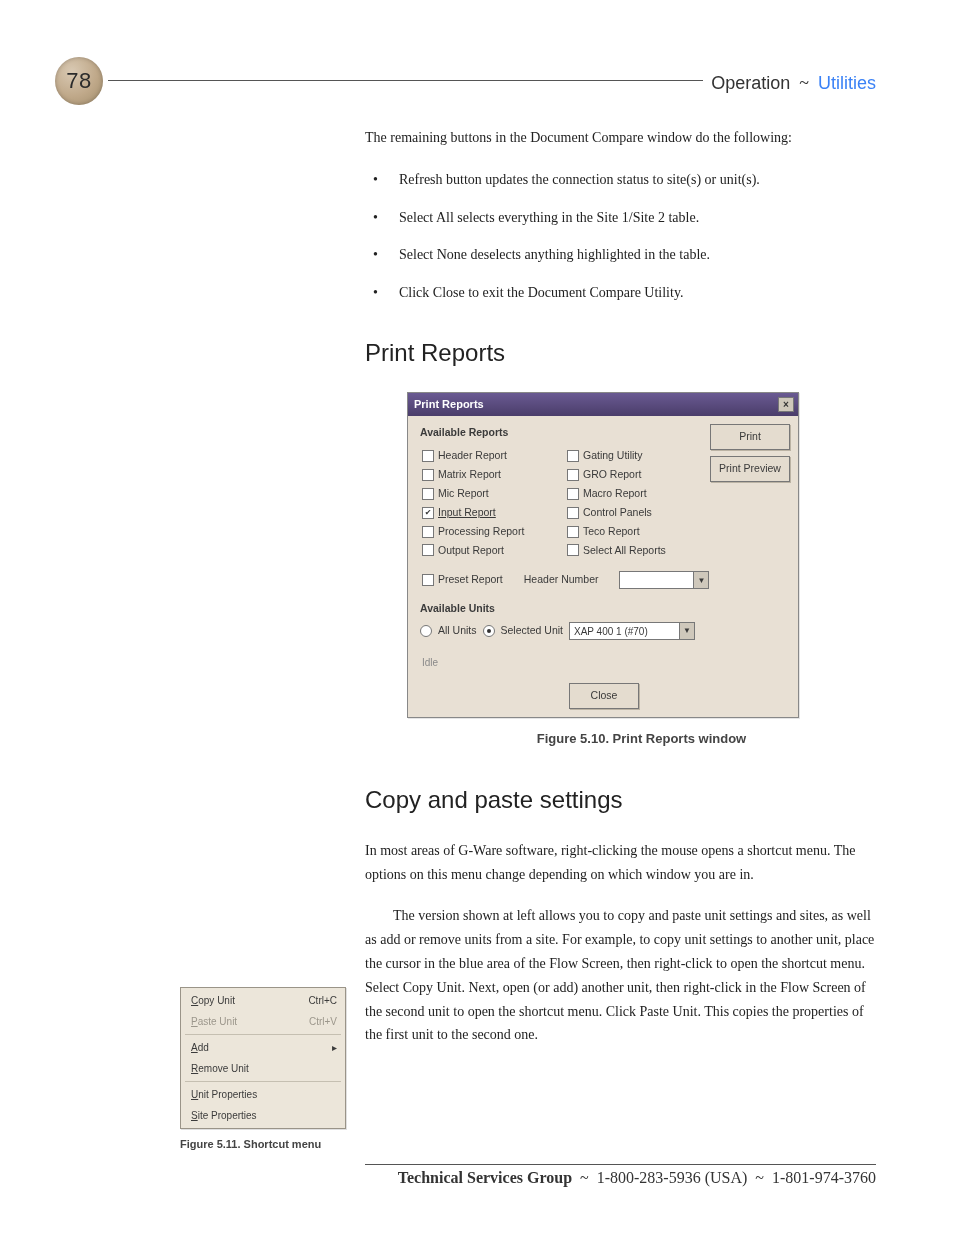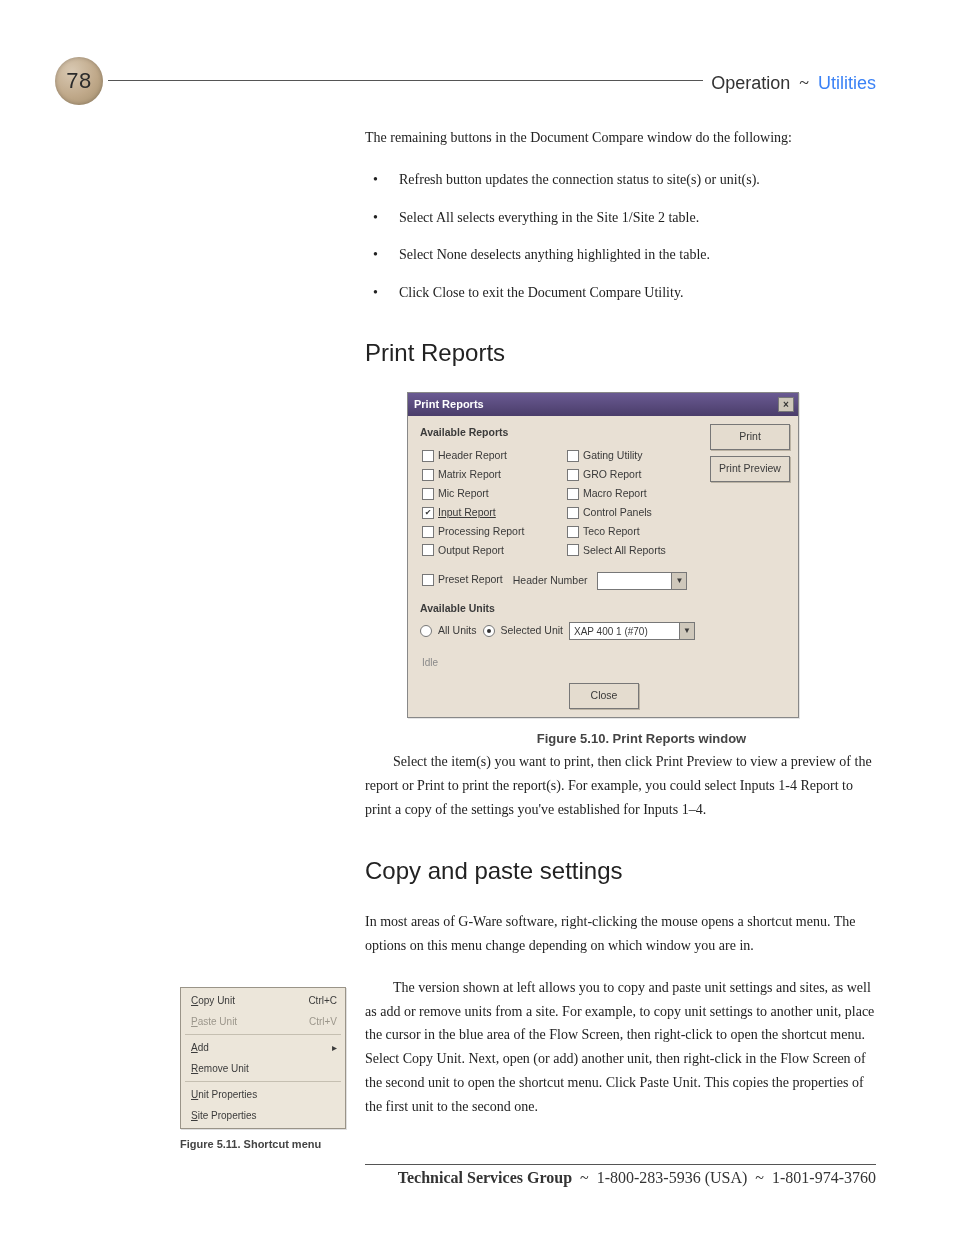--- a/index.html
+++ b/index.html
@@ -123,21 +123,21 @@
   .win-body { padding: 6px 8px 8px 10px; position: relative; }
   .group-title { font-weight: bold; color:#3b3b3b; margin: 2px 0 4px 2px;}
   .cols { display:flex; }
   .col { flex:1; }
   .chk { display:flex; align-items:center; gap:4px; margin:1px 0; padding-left:4px;}
   .box {
     width:10px; height:10px; border:1px solid #777; background:#fff; display:inline-flex;
     align-items:center; justify-content:center; font-size:8px; line-height:1;
   }
   .chk .underline { text-decoration: underline; }
-  .preset-row { display:flex; align-items:flex-end; gap:10px; margin-top:10px; padding-left:4px;}
+  .preset-row { display:flex; align-items:center; gap:21px; margin-top:10px; padding-left:4px;}
   .combo {
     display:inline-flex; align-items:center; justify-content:space-between;
     border:1px solid #777; background:#fff; height:16px; font-size:10px;
     padding:0 0 0 4px;
   }
   .combo .arrow {
     width:14px; height:100%; background:#cfc8bb; border-left:1px solid #777;
     display:flex; align-items:center; justify-content:center; font-size:8px;
   }
   .units-row { display:flex; align-items:center; gap:6px; margin-top:4px; padding-left:2px;}
@@ -322,21 +322,20 @@
           </span>
         </div>
         <div class="idle">Idle</div>
         <div class="close-row">
           <div class="winbtn" style="min-width:56px;"><span>Close</span></div>
         </div>
       </div>
     </div>
     <div class="fig-caption">Figure 5.10. Print Reports window</div>
 
-    <p class="para indent-first">Select the item(s) you want to print, then click Print Preview to view a preview of the report or Print to print the report(s). For example, you could select Inputs 1-4 Report to print a copy of the settings you've established for Inputs 1–4.</p>
 
     <h2 class="copy" style="margin-top:30px;">Copy and paste settings</h2>
     <p class="para">In most areas of G-Ware software, right-clicking the mouse opens a shortcut menu. The options on this menu change depending on which window you are in.</p>
     <p class="para indent-first">The version shown at left allows you to copy and paste unit settings and sites, as well as add or remove units from a site. For example, to copy unit settings to another unit, place the cursor in the blue area of the Flow Screen, then right-click to open the shortcut menu. Select Copy Unit. Next, open (or add) another unit, then right-click in the Flow Screen of the second unit to open the shortcut menu. Click Paste Unit. This copies the properties of the first unit to the second one.</p>
   </div>
 
   <div class="left-fig">
     <div class="menu">
       <div class="mi">
         <span><span class="underline">C</span>opy Unit</span>

